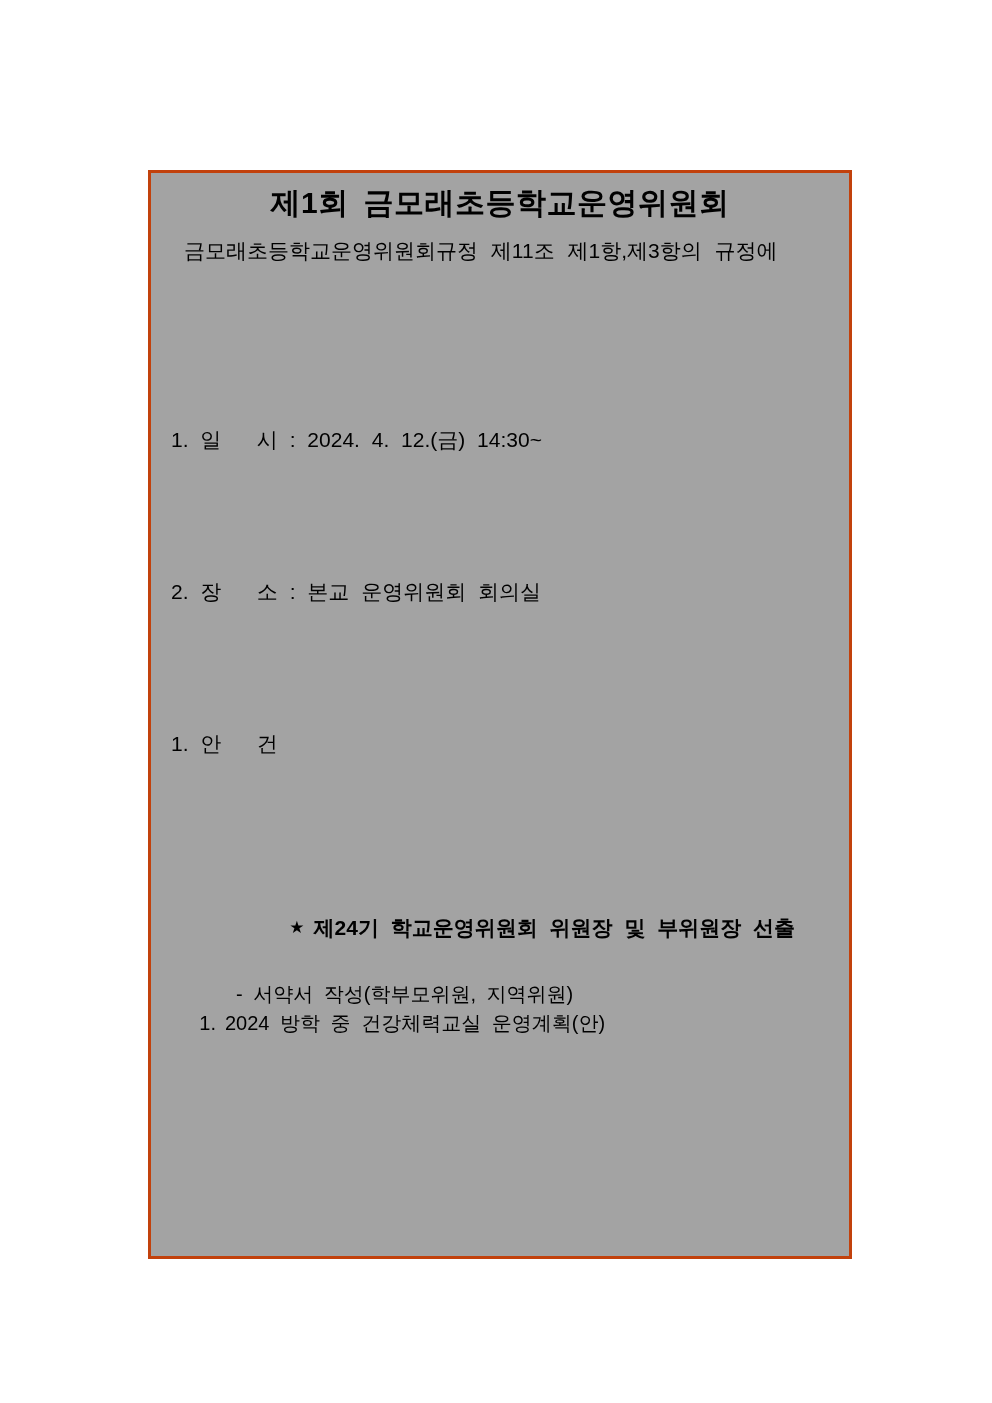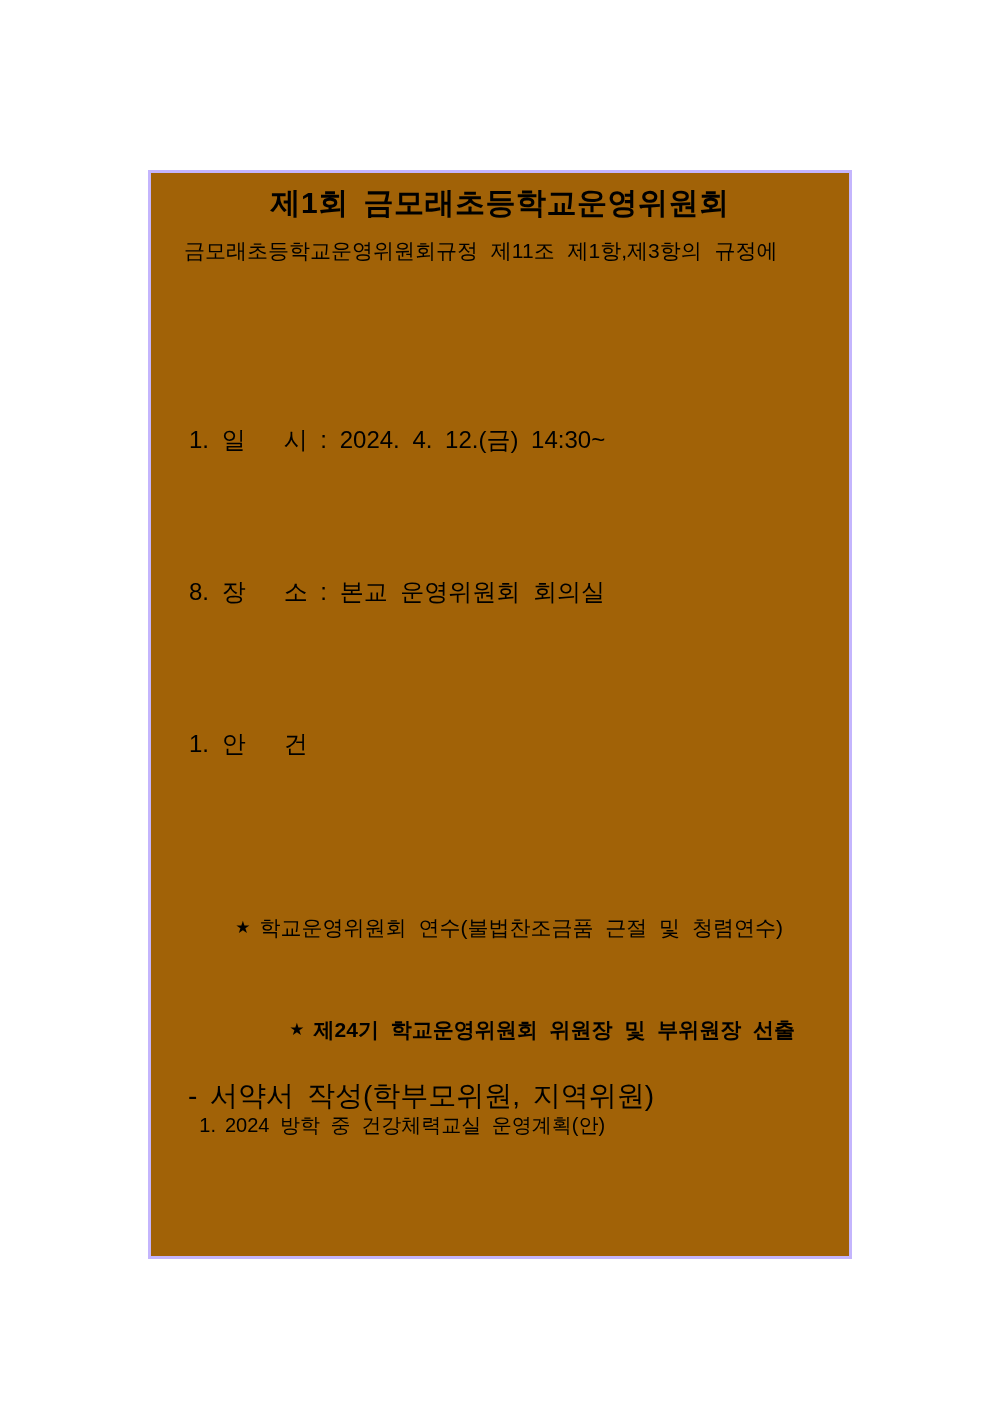--- a/index.html
+++ b/index.html
@@ -12,64 +12,64 @@
     font-family: "Liberation Sans", "DejaVu Sans", sans-serif;
     color: #000000;
   }
   .doc-frame {
     position: absolute;
     left: 148px;
     top: 170px;
     width: 704px;
     height: 1089px;
     box-sizing: border-box;
-    border: 3px solid #c4b5fd;
-    background: #a16207;
+    border: 3px solid #c2410c;
+    background: #a3a3a3;
     overflow: hidden;
   }
   .title-block {
     margin-top: 4px;
     text-align: center;
     font-size: 30px;
     font-weight: 700;
     line-height: 52px;
     word-spacing: 6px;
     letter-spacing: 0.5px;
   }
   .intro-block {
     margin: 2px 16px 0 22px;
     font-size: 21px;
     line-height: 40px;
     word-spacing: 7px;
   }
   .intro-line.first { text-indent: 11px; }
   .details-block {
     margin-top: 36px;
-    padding-left: 38px;
-    font-size: 24px;
+    padding-left: 20px;
+    font-size: 21px;
     line-height: 38px;
     white-space: pre-wrap;
     word-spacing: 6px;
   }
   .star-line {
     padding-left: 37px;
     font-size: 21px;
     line-height: 34px;
     word-spacing: 6px;
     white-space: pre-wrap;
   }
   .star-line .star {
     font-size: 17px;
     margin-right: 9px;
     vertical-align: 2px;
   }
   .star-line.bold { font-weight: 700; text-align: center; }
   .sub-line {
-    padding-left: 37px;
-    font-size: 28px;
+    padding-left: 85px;
+    font-size: 20px;
     line-height: 30px;
     word-spacing: 5px;
     white-space: pre-wrap;
   }
   .agenda-block {
     font-size: 20px;
     line-height: 29.5px;
     word-spacing: 5px;
   }
   .agenda-row { display: flex; }
@@ -93,29 +93,26 @@
   </div>
 
   <div class="intro-block">
     <div class="intro-line first">금모래초등학교운영위원회규정 제11조 제1항,제3항의 규정에</div>
   </div>
 
   <div class="details-block">
     
       <div class="detail-line">1. 일   시 : 2024. 4. 12.(금) 14:30~</div>
     
-      <div class="detail-line">8. 장   소 : 본교 운영위원회 회의실</div>
+      <div class="detail-line">2. 장   소 : 본교 운영위원회 회의실</div>
     
       <div class="detail-line">1. 안   건</div>
     
   </div>
 
-  <div class="star-line">
-    <span class="star">★</span><span>학교운영위원회 연수(불법찬조금품 근절 및 청렴연수)</span>
-  </div>
 
   <div class="star-line bold">
     <span class="star">★</span><span>제24기 학교운영위원회 위원장 및 부위원장 선출</span>
   </div>
 
   <div class="sub-line">- 서약서 작성(학부모위원, 지역위원)</div>
 
   <div class="agenda-block">
 
       <div class="agenda-row">

